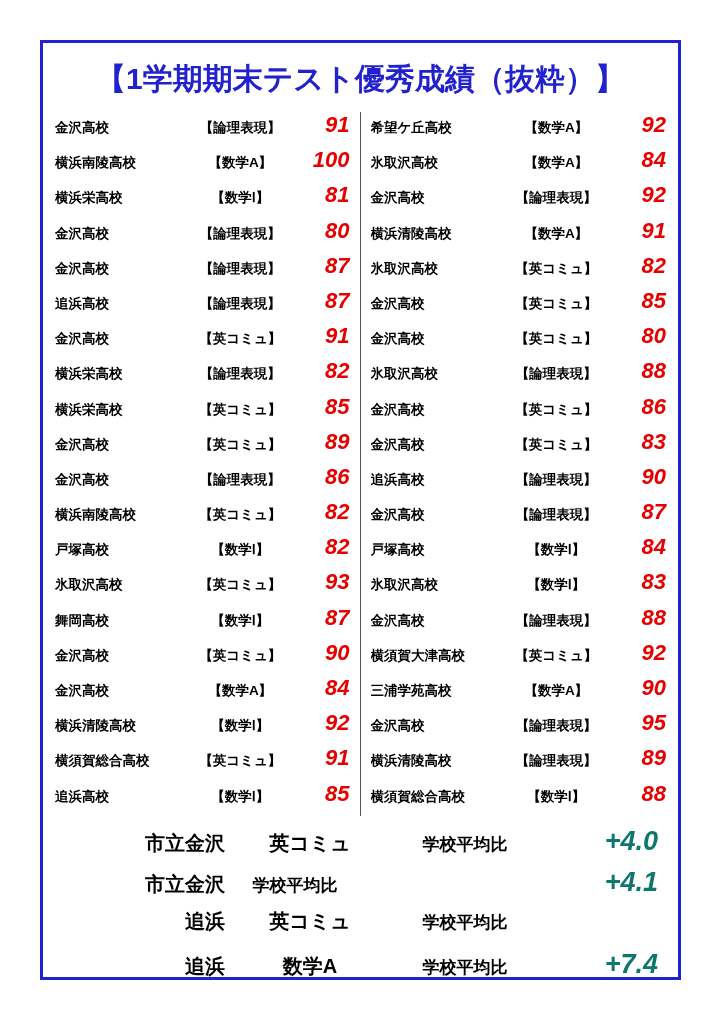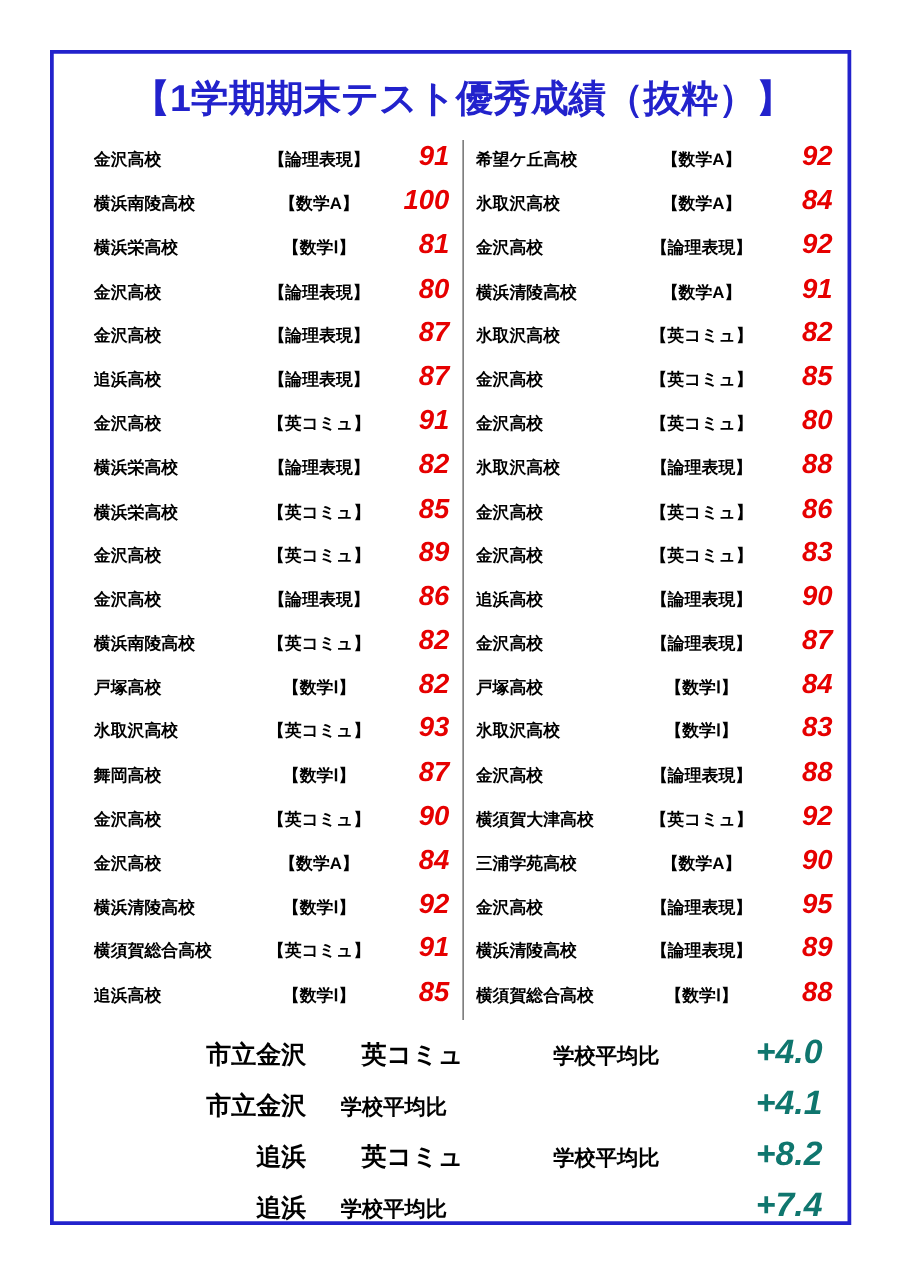--- a/index.html
+++ b/index.html
@@ -16,21 +16,20 @@
   }
   #sheet {
     position: absolute;
     left: 40px;
     top: 40px;
     width: 641px;
     height: 940px;
     border: 3px solid #2222cc;
     box-sizing: border-box;
     background: #ffffff;
-    padding-left: 20px;
   }
   #title {
     text-align: center;
     color: #2222cc;
     font-weight: bold;
     font-size: 30px;
     letter-spacing: 0px;
     margin-top: 16px;
     margin-bottom: 12px;
     white-space: nowrap;
@@ -354,22 +353,22 @@
     </div>
     <div class="srow">
       <span class="s-school">市立金沢</span>
       <span class="s-label">学校平均比</span>
       <span class="s-value">+4.1</span>
     </div>
     <div class="srow">
       <span class="s-school">追浜</span>
       <span class="s-subject">英コミュ</span>
       <span class="s-label">学校平均比</span>
-      <span class="s-value">+8.2</span>
     </div>
     <div class="srow">
       <span class="s-school">追浜</span>
+      <span class="s-subject">数学A</span>
       <span class="s-label">学校平均比</span>
       <span class="s-value">+7.4</span>
     </div>
   </div>
 
 </div>
 
 </body></html>

